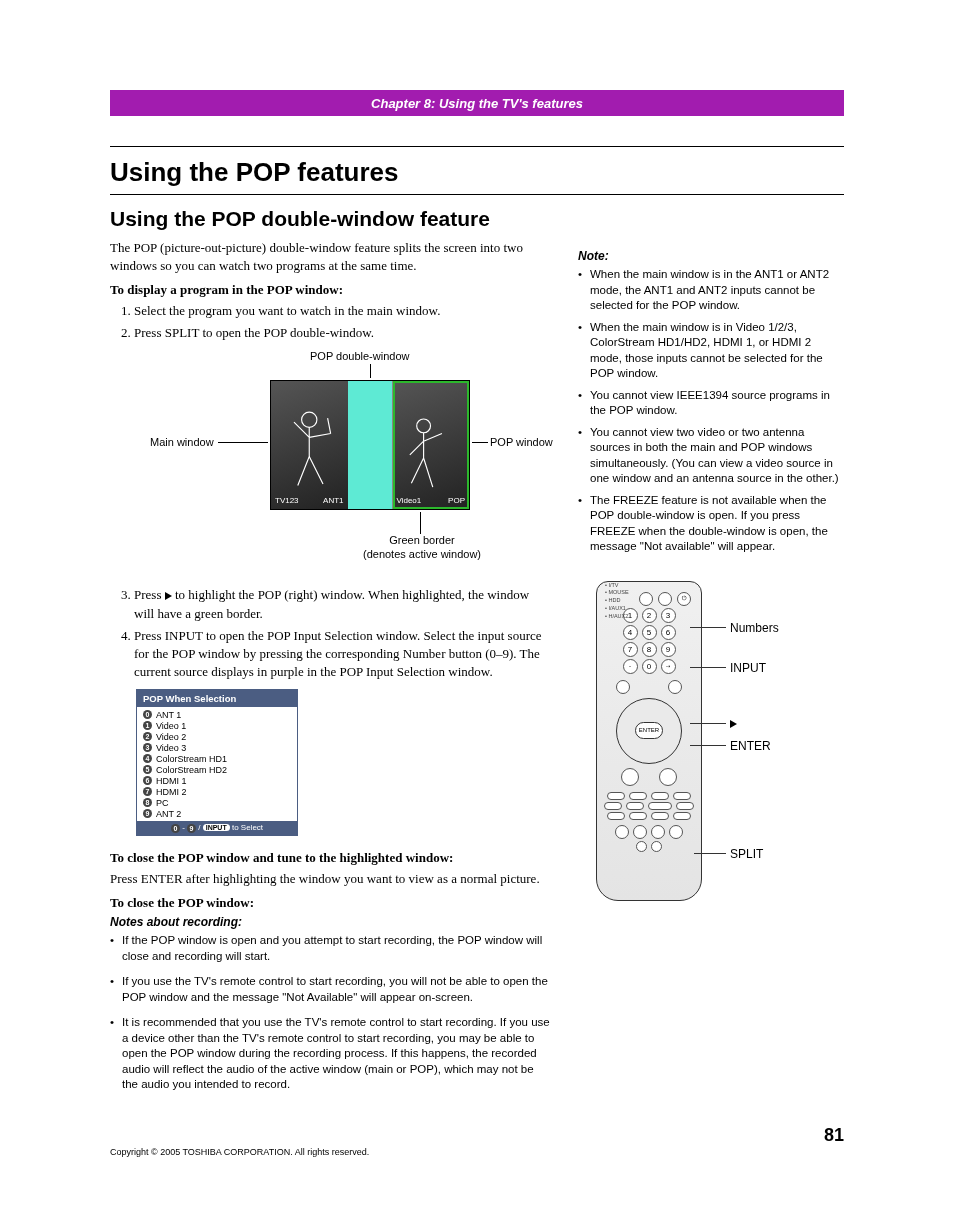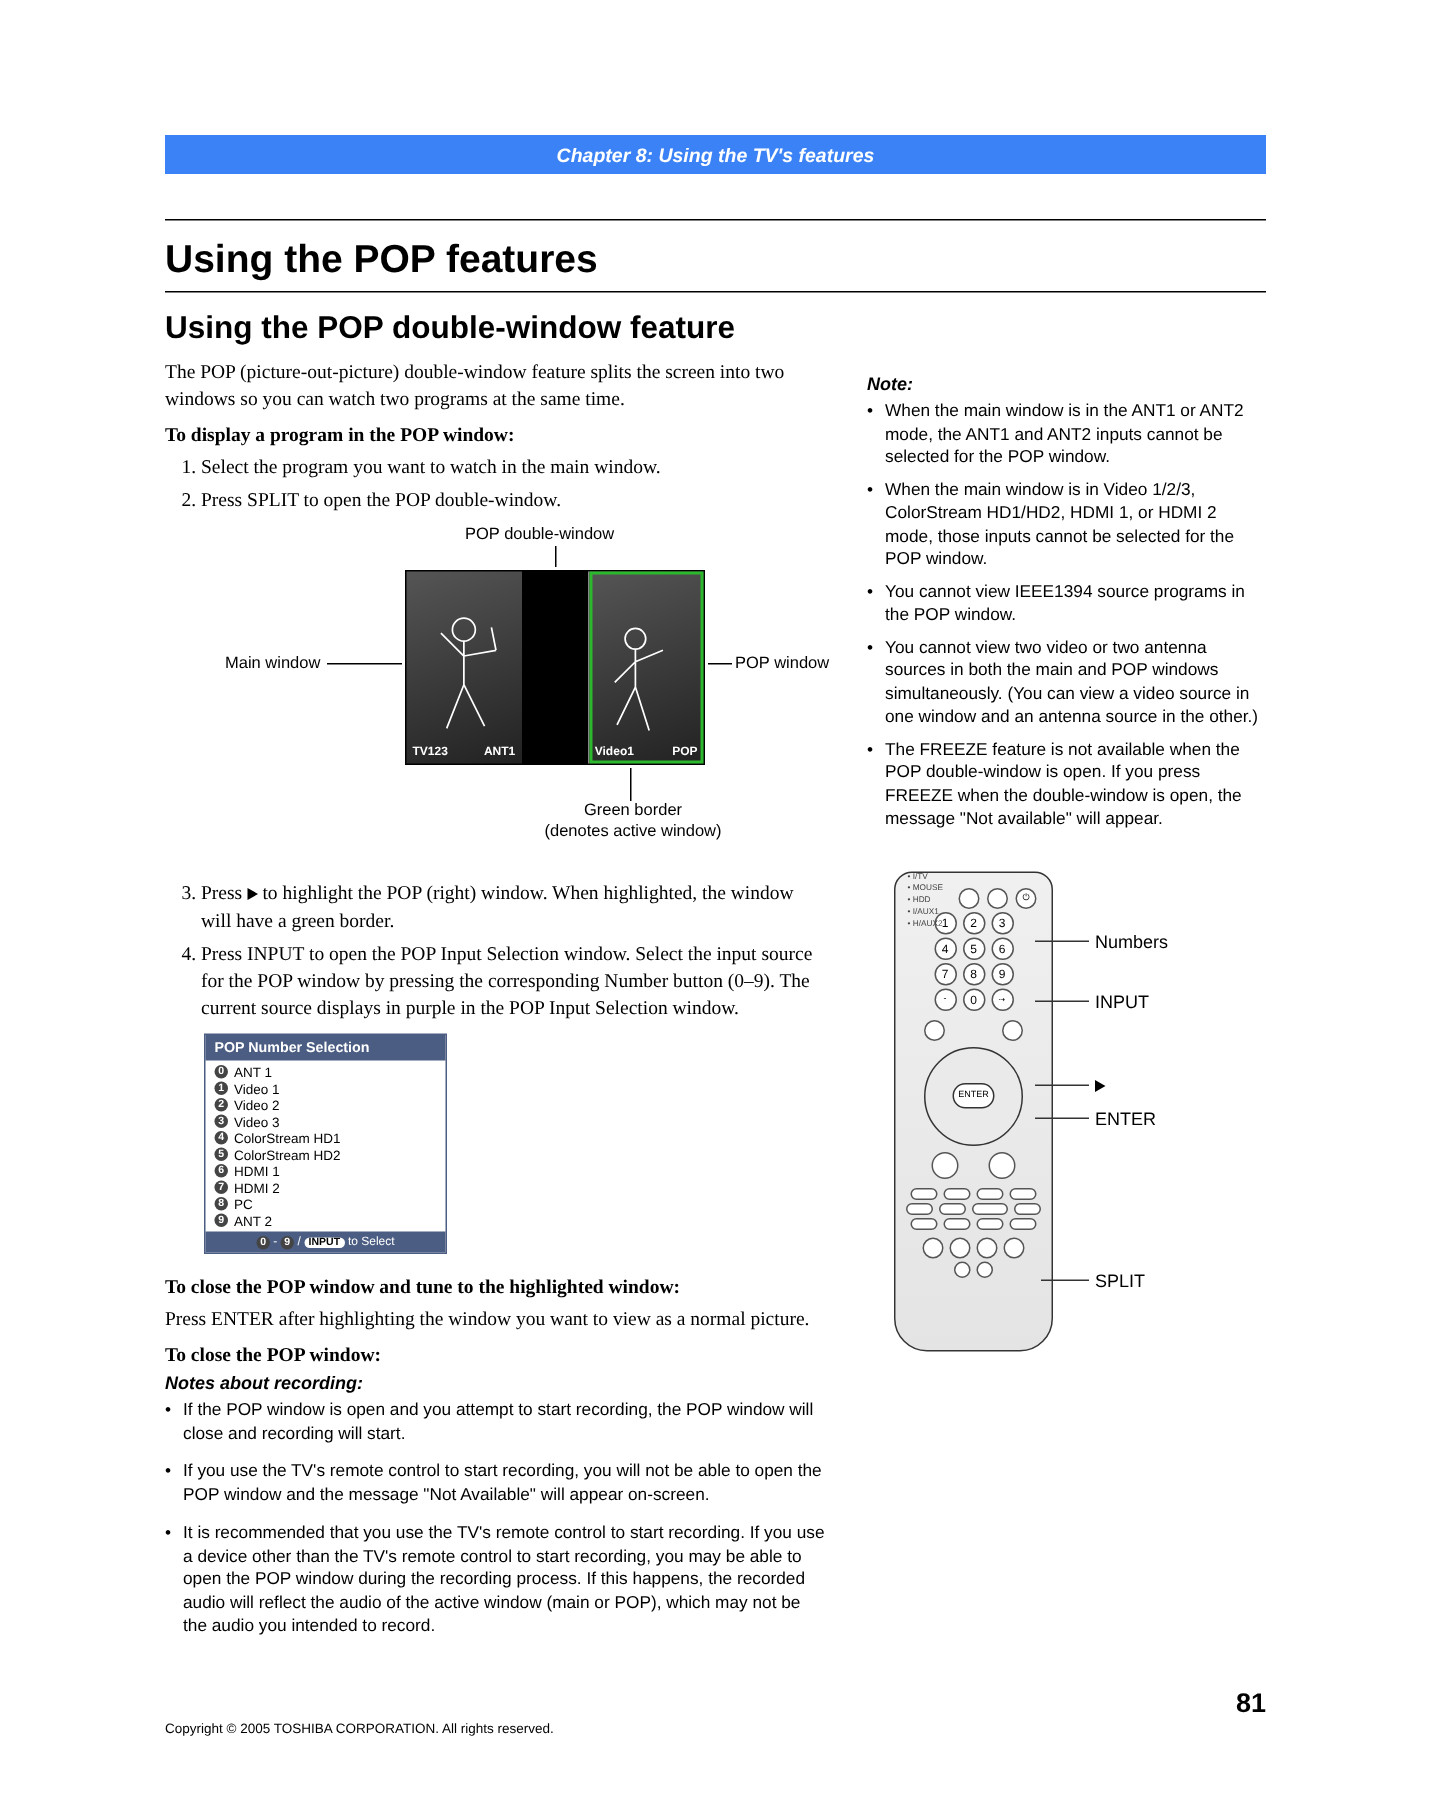--- a/index.html
+++ b/index.html
@@ -10,21 +10,21 @@
     color: #000;
     width: 954px;
     background: #fff;
   }
   .page {
     width: 954px;
     padding: 90px 110px 30px 110px;
     position: relative;
   }
   .chapter-bar {
-    background: #3b82f6;
+    background: #a21caf;
     height: 26px;
     display: flex;
     align-items: center;
     justify-content: center;
     margin-bottom: 30px;
   }
   .chapter-bar span {
     color: #fff;
     font-family: Arial, Helvetica, sans-serif;
     font-size: 13px;
@@ -106,23 +106,22 @@
     font-size: 11px;
   }
   .d-label { position: absolute; white-space: nowrap; }
   .tv-box {
     position: absolute;
     top: 30px;
     left: 160px;
     width: 200px;
     height: 130px;
     border: 1.5px solid #000;
-    background: #000000;
+    background: #5eead4;
     display: flex;
-    font-weight: bold;
   }
   .tv-half {
     flex: 1;
     position: relative;
     background: linear-gradient(160deg, #555 0%, #222 100%);
   }
   .tv-half.right { border-left: 1px solid #888; margin-left: 44px; }
   .tv-half.right::after {
     content: "";
     position: absolute;
@@ -358,21 +357,21 @@
         <div class="legend-text" style="top:184px; left:252px; width:120px;">Green border</div>
         <div class="legend-text" style="top:198px; left:232px; width:160px;">(denotes active window)</div>
       </div>
 
       <ol class="steps" start="3">
         <li>Press <span class="tri"></span> to highlight the POP (right) window. When highlighted, the window will have a green border.</li>
         <li>Press INPUT to open the POP Input Selection window. Select the input source for the POP window by pressing the corresponding Number button (0–9). The current source displays in purple in the POP Input Selection window.</li>
       </ol>
 
       <div class="input-sel-box">
-        <div class="input-sel-head">POP Number Selection</div>
+        <div class="input-sel-head">POP When Selection</div>
         <div class="input-sel-body">
           <div class="input-sel-row">
               <span class="circ-num">0</span>
               <span>ANT 1</span>
             </div>
           <div class="input-sel-row">
               <span class="circ-num">1</span>
               <span>Video 1</span>
             </div>
           <div class="input-sel-row">

